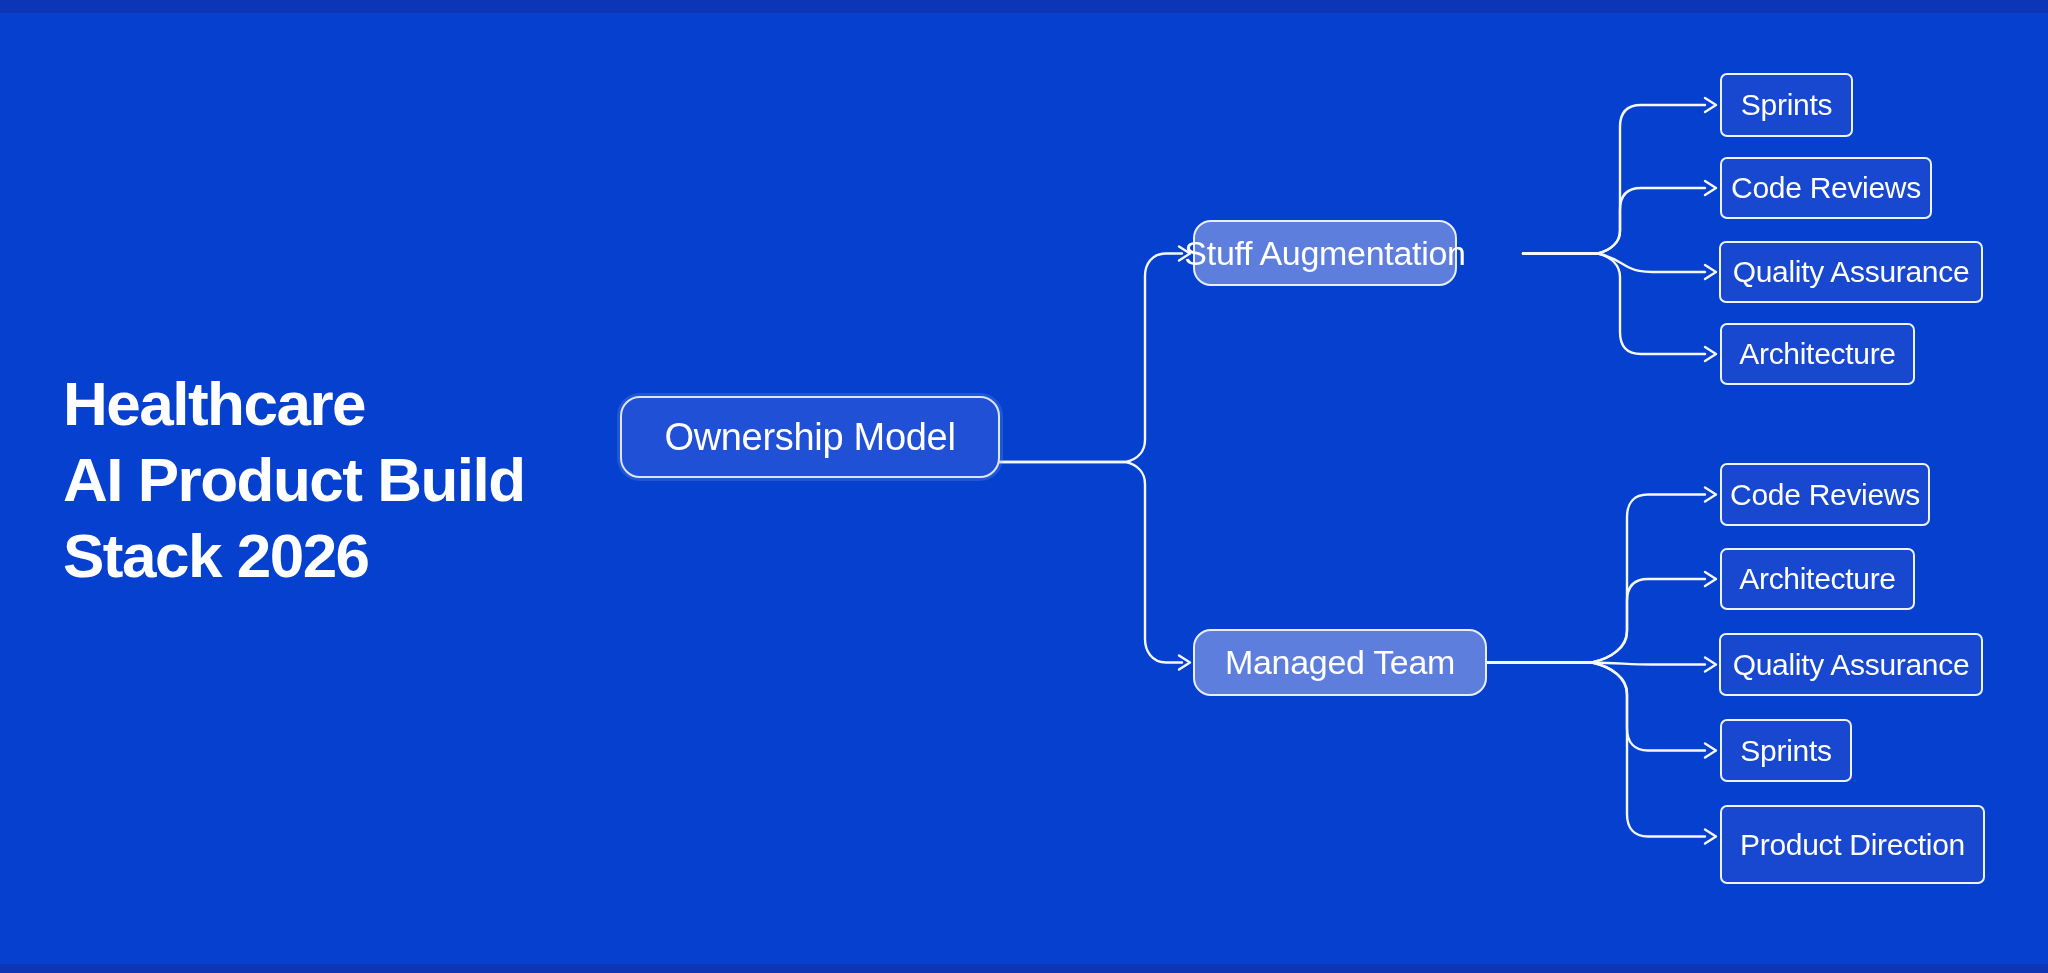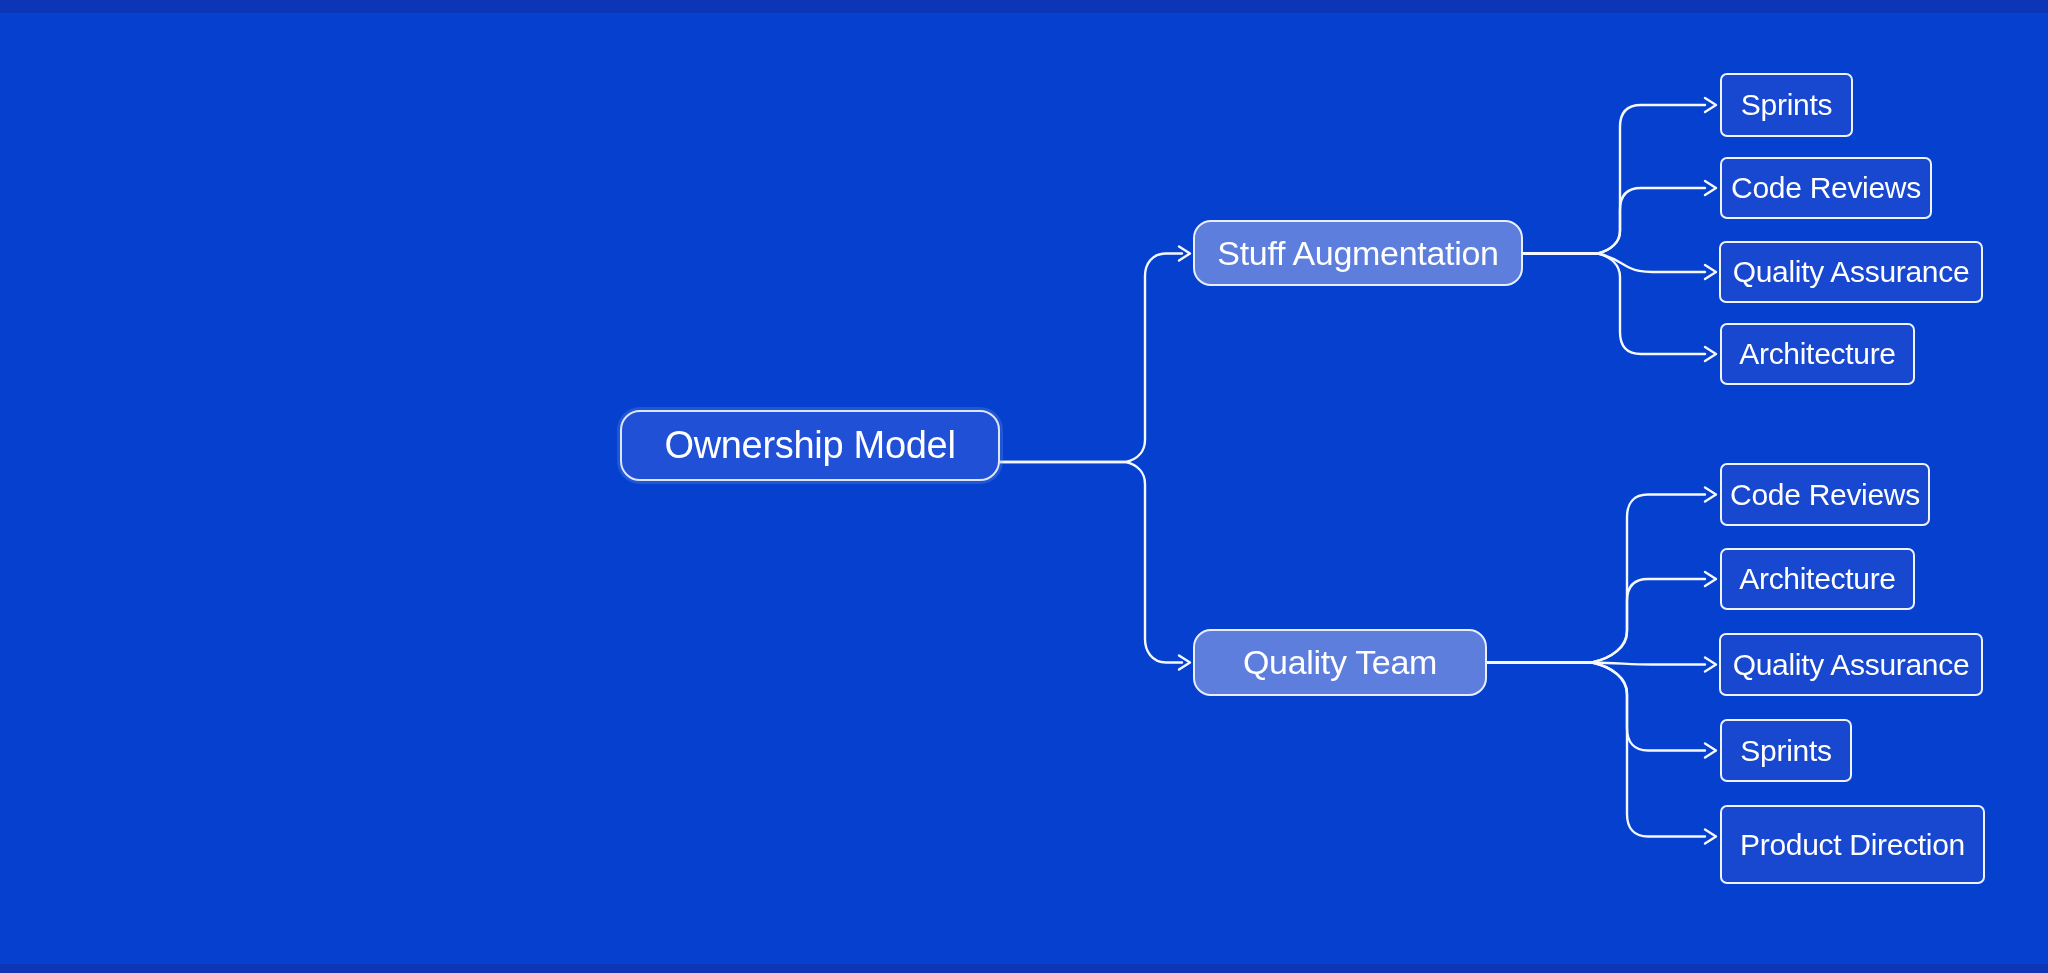--- a/index.html
+++ b/index.html
@@ -84,20 +84,25 @@
   .node-label { pointer-events: none; }
 </style>
 </head>
 <body>
 
 <div class="stage">
 
   <div class="edge-strip top"></div>
   <div class="edge-strip bottom"></div>
 
+  <div class="title">
+    <div>Healthcare</div>
+    <div>AI Product Build</div>
+    <div>Stack 2026</div>
+  </div>
 
   <svg class="wires" viewBox="0 0 2048 973" xmlns="http://www.w3.org/2000/svg">
 
     <path d="M 999 462 H 1126 C 1138 459 1145 451 1145 440 V 276 C 1145 264 1152 253.5 1166 253.5 H 1182"></path>
     <path d="M 999 462 H 1126 C 1138 465 1145 473 1145 484 V 639 C 1145 651 1152 662.5 1166 662.5 H 1182"></path>
     <path d="M 1179 246.5 L 1190 253.5 L 1179 260.5"></path>
     <path d="M 1179 655.5 L 1190 662.5 L 1179 669.5"></path>
 
     <path d="M 1523 253.5 H 1598 C 1611 250 1620 242 1620 230 V 127 C 1620 113 1627 105 1641 105 H 1705"></path>
     <path d="M 1523 253.5 H 1598 C 1611 250 1620 242 1620 232 V 210 C 1620 196 1627 188 1641 188 H 1705"></path>
@@ -113,29 +118,29 @@
     <path d="M 1487 662.5 H 1592 C 1620 663 1630 664.5 1652 664.5 H 1705"></path>
     <path d="M 1487 662.5 H 1592 C 1612 667 1627 678 1627 693 V 728 C 1627 742 1634 750.5 1648 750.5 H 1705"></path>
     <path d="M 1487 662.5 H 1592 C 1612 667 1627 678 1627 695 V 814 C 1627 828 1634 836.5 1648 836.5 H 1705"></path>
     <path d="M 1705 487.5 L 1716 494.5 L 1705 501.5"></path>
     <path d="M 1705 572 L 1716 579 L 1705 586"></path>
     <path d="M 1705 657.5 L 1716 664.5 L 1705 671.5"></path>
     <path d="M 1705 743.5 L 1716 750.5 L 1705 757.5"></path>
     <path d="M 1705 829.5 L 1716 836.5 L 1705 843.5"></path>
   </svg>
 
-  <div class="node root" style="left:620px;top:410px;width:380px;height:71px">
+  <div class="node root" style="left:620px;top:396px;width:380px;height:82px">
     <span class="node-label">Ownership Model</span>
   </div>
 
-  <div class="node branch" style="left:1193px;top:220px;width:330px;height:66px">
+  <div class="node branch" style="left:1193px;top:220px;width:264px;height:66px">
     <span class="node-label">Stuff Augmentation</span>
   </div>
   <div class="node branch" style="left:1193px;top:629px;width:294px;height:67px">
-    <span class="node-label">Quality Team</span>
+    <span class="node-label">Managed Team</span>
   </div>
 
   <div class="node leaf" style="left:1720px;top:73px;width:133px;height:64px">
     <span class="node-label">Sprints</span>
   </div>
   <div class="node leaf" style="left:1720px;top:157px;width:212px;height:62px">
     <span class="node-label">Code Reviews</span>
   </div>
   <div class="node leaf" style="left:1719px;top:241px;width:264px;height:62px">
     <span class="node-label">Quality Assurance</span>

